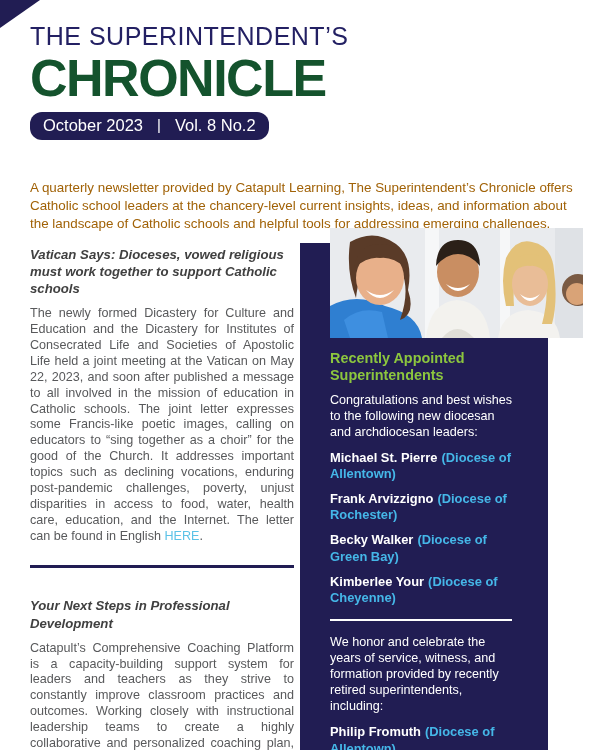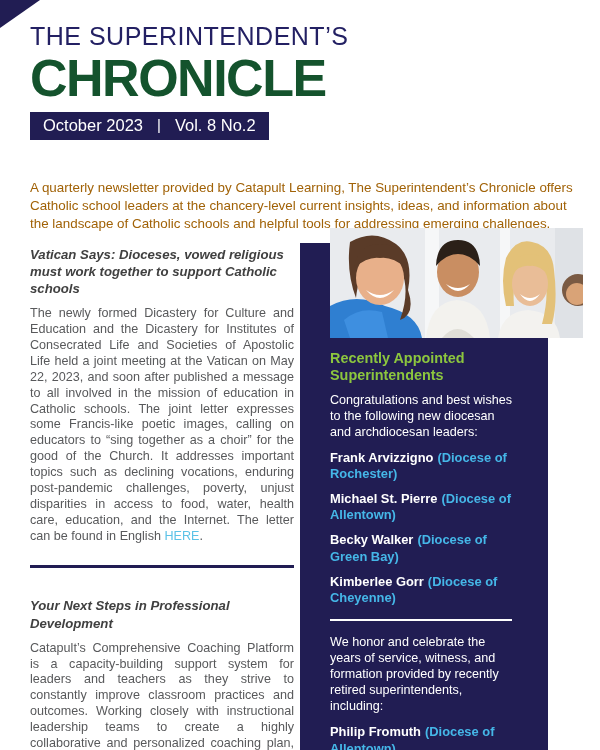--- a/index.html
+++ b/index.html
@@ -11,21 +11,21 @@
   .corner-triangle{
     position:absolute;top:0;left:0;width:0;height:0;
     border-top:28px solid #211d53;border-right:40px solid transparent;
   }
   
   .masthead{position:absolute;left:30px;top:22px;width:540px;}
   .kicker{font-size:25px;color:#232063;letter-spacing:0.5px;font-weight:400;}
   .main-title{font-size:52px;font-weight:700;color:#14532d;letter-spacing:-1.5px;line-height:1.02;margin-top:1px;}
   .issue-bar{
     display:inline-flex;align-items:center;background:#211d53;color:#ffffff;
-    padding:4px 13px 5px 13px;margin-top:7px;font-size:16.5px;
+    padding:4px 13px 5px 13px;margin-top:7px;font-size:16.5px;border-radius:12px;
   }
   .issue-bar .sep{margin:0 14px;font-size:15px;position:relative;top:-1px;}
   .intro{
     position:absolute;left:30px;top:166px;width:545px;
     font-size:13.4px;line-height:1.33;color:#a16207;
   }
   
   .left-col{position:absolute;left:30px;top:246px;width:264px;}
   .article h3{
     margin:0;font-size:13.2px;font-style:italic;font-weight:700;
@@ -81,24 +81,24 @@
     <h3>Your Next Steps in Professional Development</h3>
     <p><span>Catapult’s Comprehensive Coaching Platform is a capacity-building support system for leaders and teachers as they strive to constantly improve classroom practices and outcomes. Working closely with instructional leadership teams to create a highly collaborative and personalized coaching plan, Catapult’s customized approach is specifically designed to improve conditions for teaching and learning in your schools and to help teachers and leaders achieve positive student outcomes. For more information about the transformative power of high impact coaching, click </span></p>
   </section>
 </main>
 
 <aside class="sidebar-panel">
 
   <section>
     <h2 class="sb-heading">Recently Appointed Superintendents</h2>
     <p class="sb-text">Congratulations and best wishes to the following new diocesan and archdiocesan leaders:</p>
+    <p class="person"><span>Michael St. Pierre</span><span class="p-dio">(Diocese of Allentown)</span></p>
     <p class="person"><span>Frank Arvizzigno</span><span class="p-dio">(Diocese of Rochester)</span></p>
-    <p class="person"><span>Michael St. Pierre</span><span class="p-dio">(Diocese of Allentown)</span></p>
     <p class="person"><span>Becky Walker</span><span class="p-dio">(Diocese of Green Bay)</span></p>
-    <p class="person"><span>Kimberlee Gorr</span><span class="p-dio">(Diocese of Cheyenne)</span></p>
+    <p class="person"><span>Kimberlee Your</span><span class="p-dio">(Diocese of Cheyenne)</span></p>
   </section>
 
   <div class="sb-rule"></div>
 
   <section>
     <p class="sb-text">We honor and celebrate the years of service, witness, and formation provided by recently retired superintendents, including:</p>
     <p class="person"><span>Philip Fromuth</span><span class="p-dio">(Diocese of Allentown)</span></p>
   </section>
 
   <div class="sb-rule"></div>

